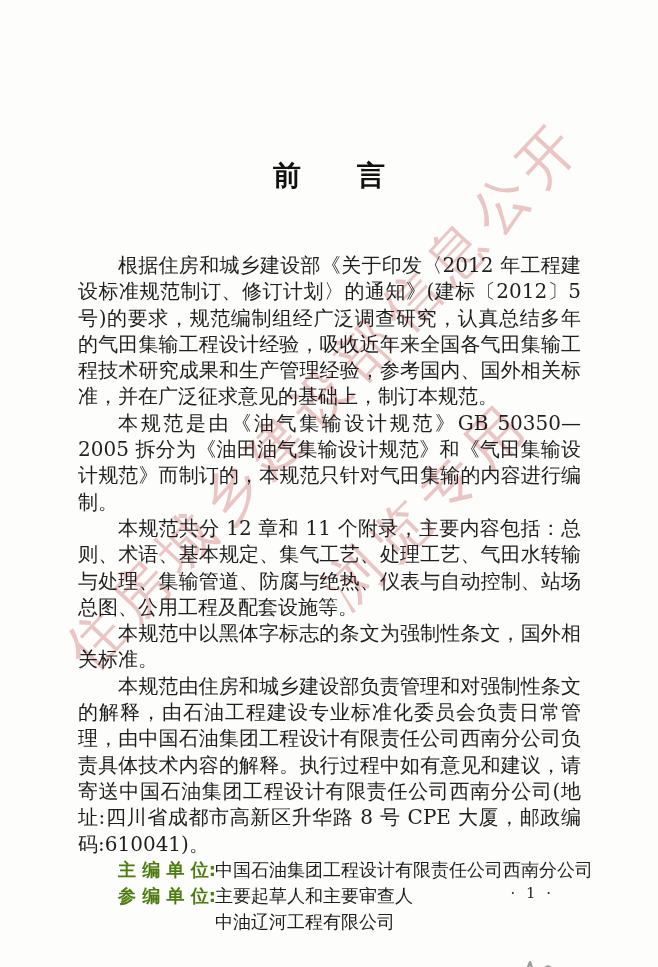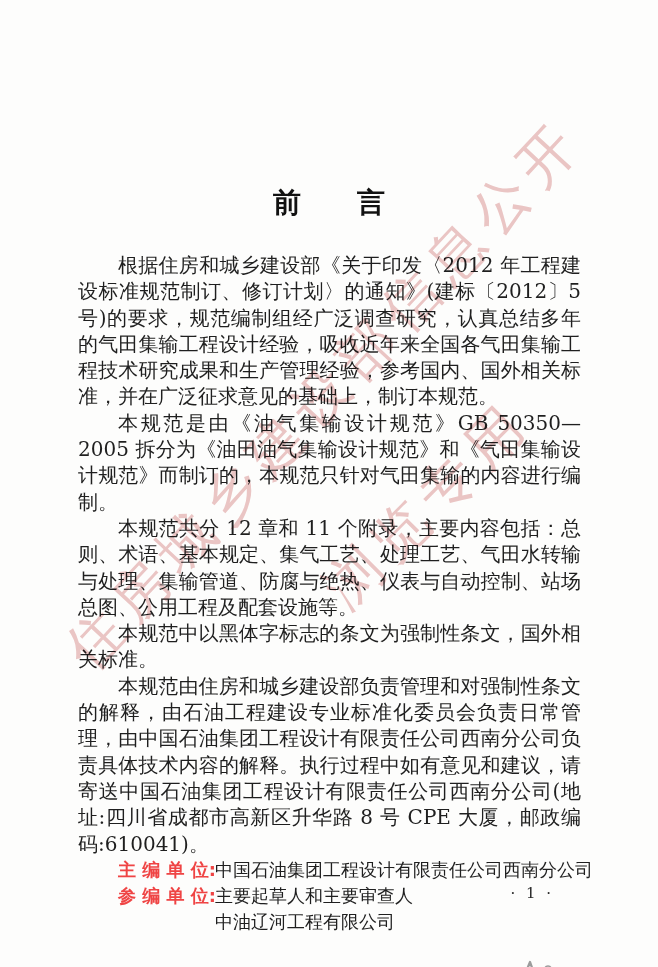--- a/index.html
+++ b/index.html
@@ -31,21 +31,21 @@
     transform:translate(-50%,-50%) rotate(-47deg);
   }
   .wm-2 {
     left:428px; top:505px;
     transform:translate(-50%,-50%) rotate(-45deg);
   }
 
   
   .doc-title {
     position:absolute;
-    top:184px; left:0; width:658px;
+    top:157px; left:0; width:658px;
     text-align:center;
     font-family:"DejaVu Sans","Liberation Sans",sans-serif;
     font-weight:bold;
     font-size:28px;
     color:#111;
     z-index:2;
   }
 
   
   .content {
@@ -73,21 +73,21 @@
     font-size:18px;
     line-height:26.3px;
     color:#1f1f1f;
   }
   .credit-row .label {
     flex:0 0 auto;
     width:97px;
     font-family:"DejaVu Sans","Liberation Sans",sans-serif;
     font-weight:bold;
     font-size:18px;
-    color:#ef4444;
+    color:#4d7c0f;
     white-space:nowrap;
   }
   .credit-row .value { white-space:nowrap;text-align:right; }
   .credit-row.cont { padding-left:137px; }
 
   
   .page-number {
     position:absolute;
     top:884px; right:104px;
     font-size:15px;

